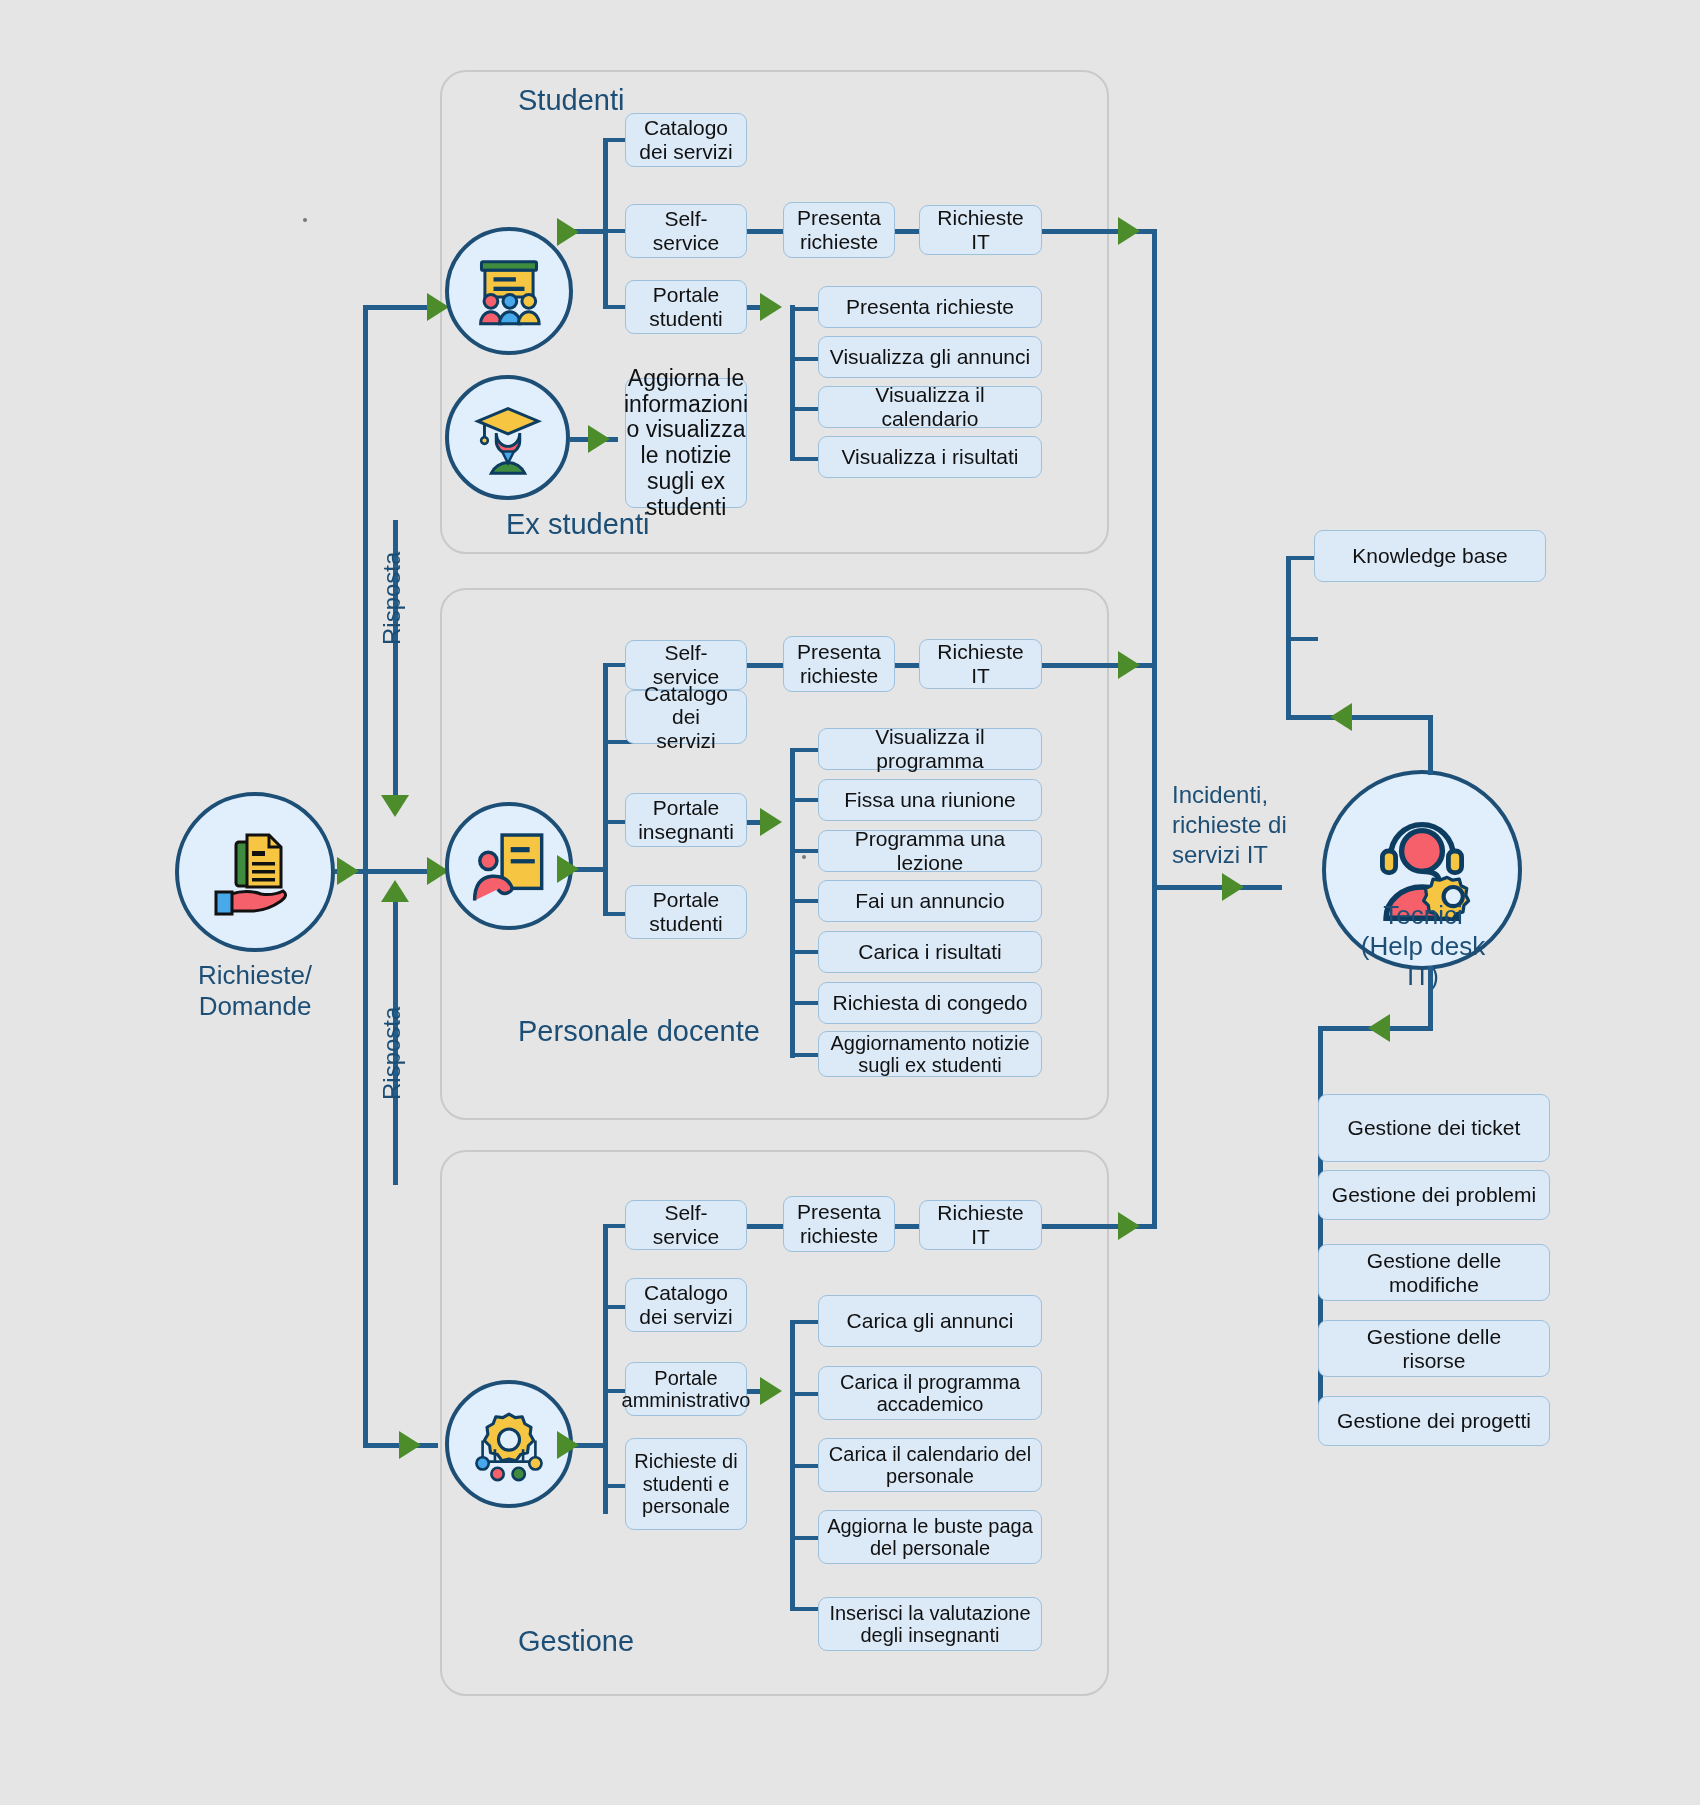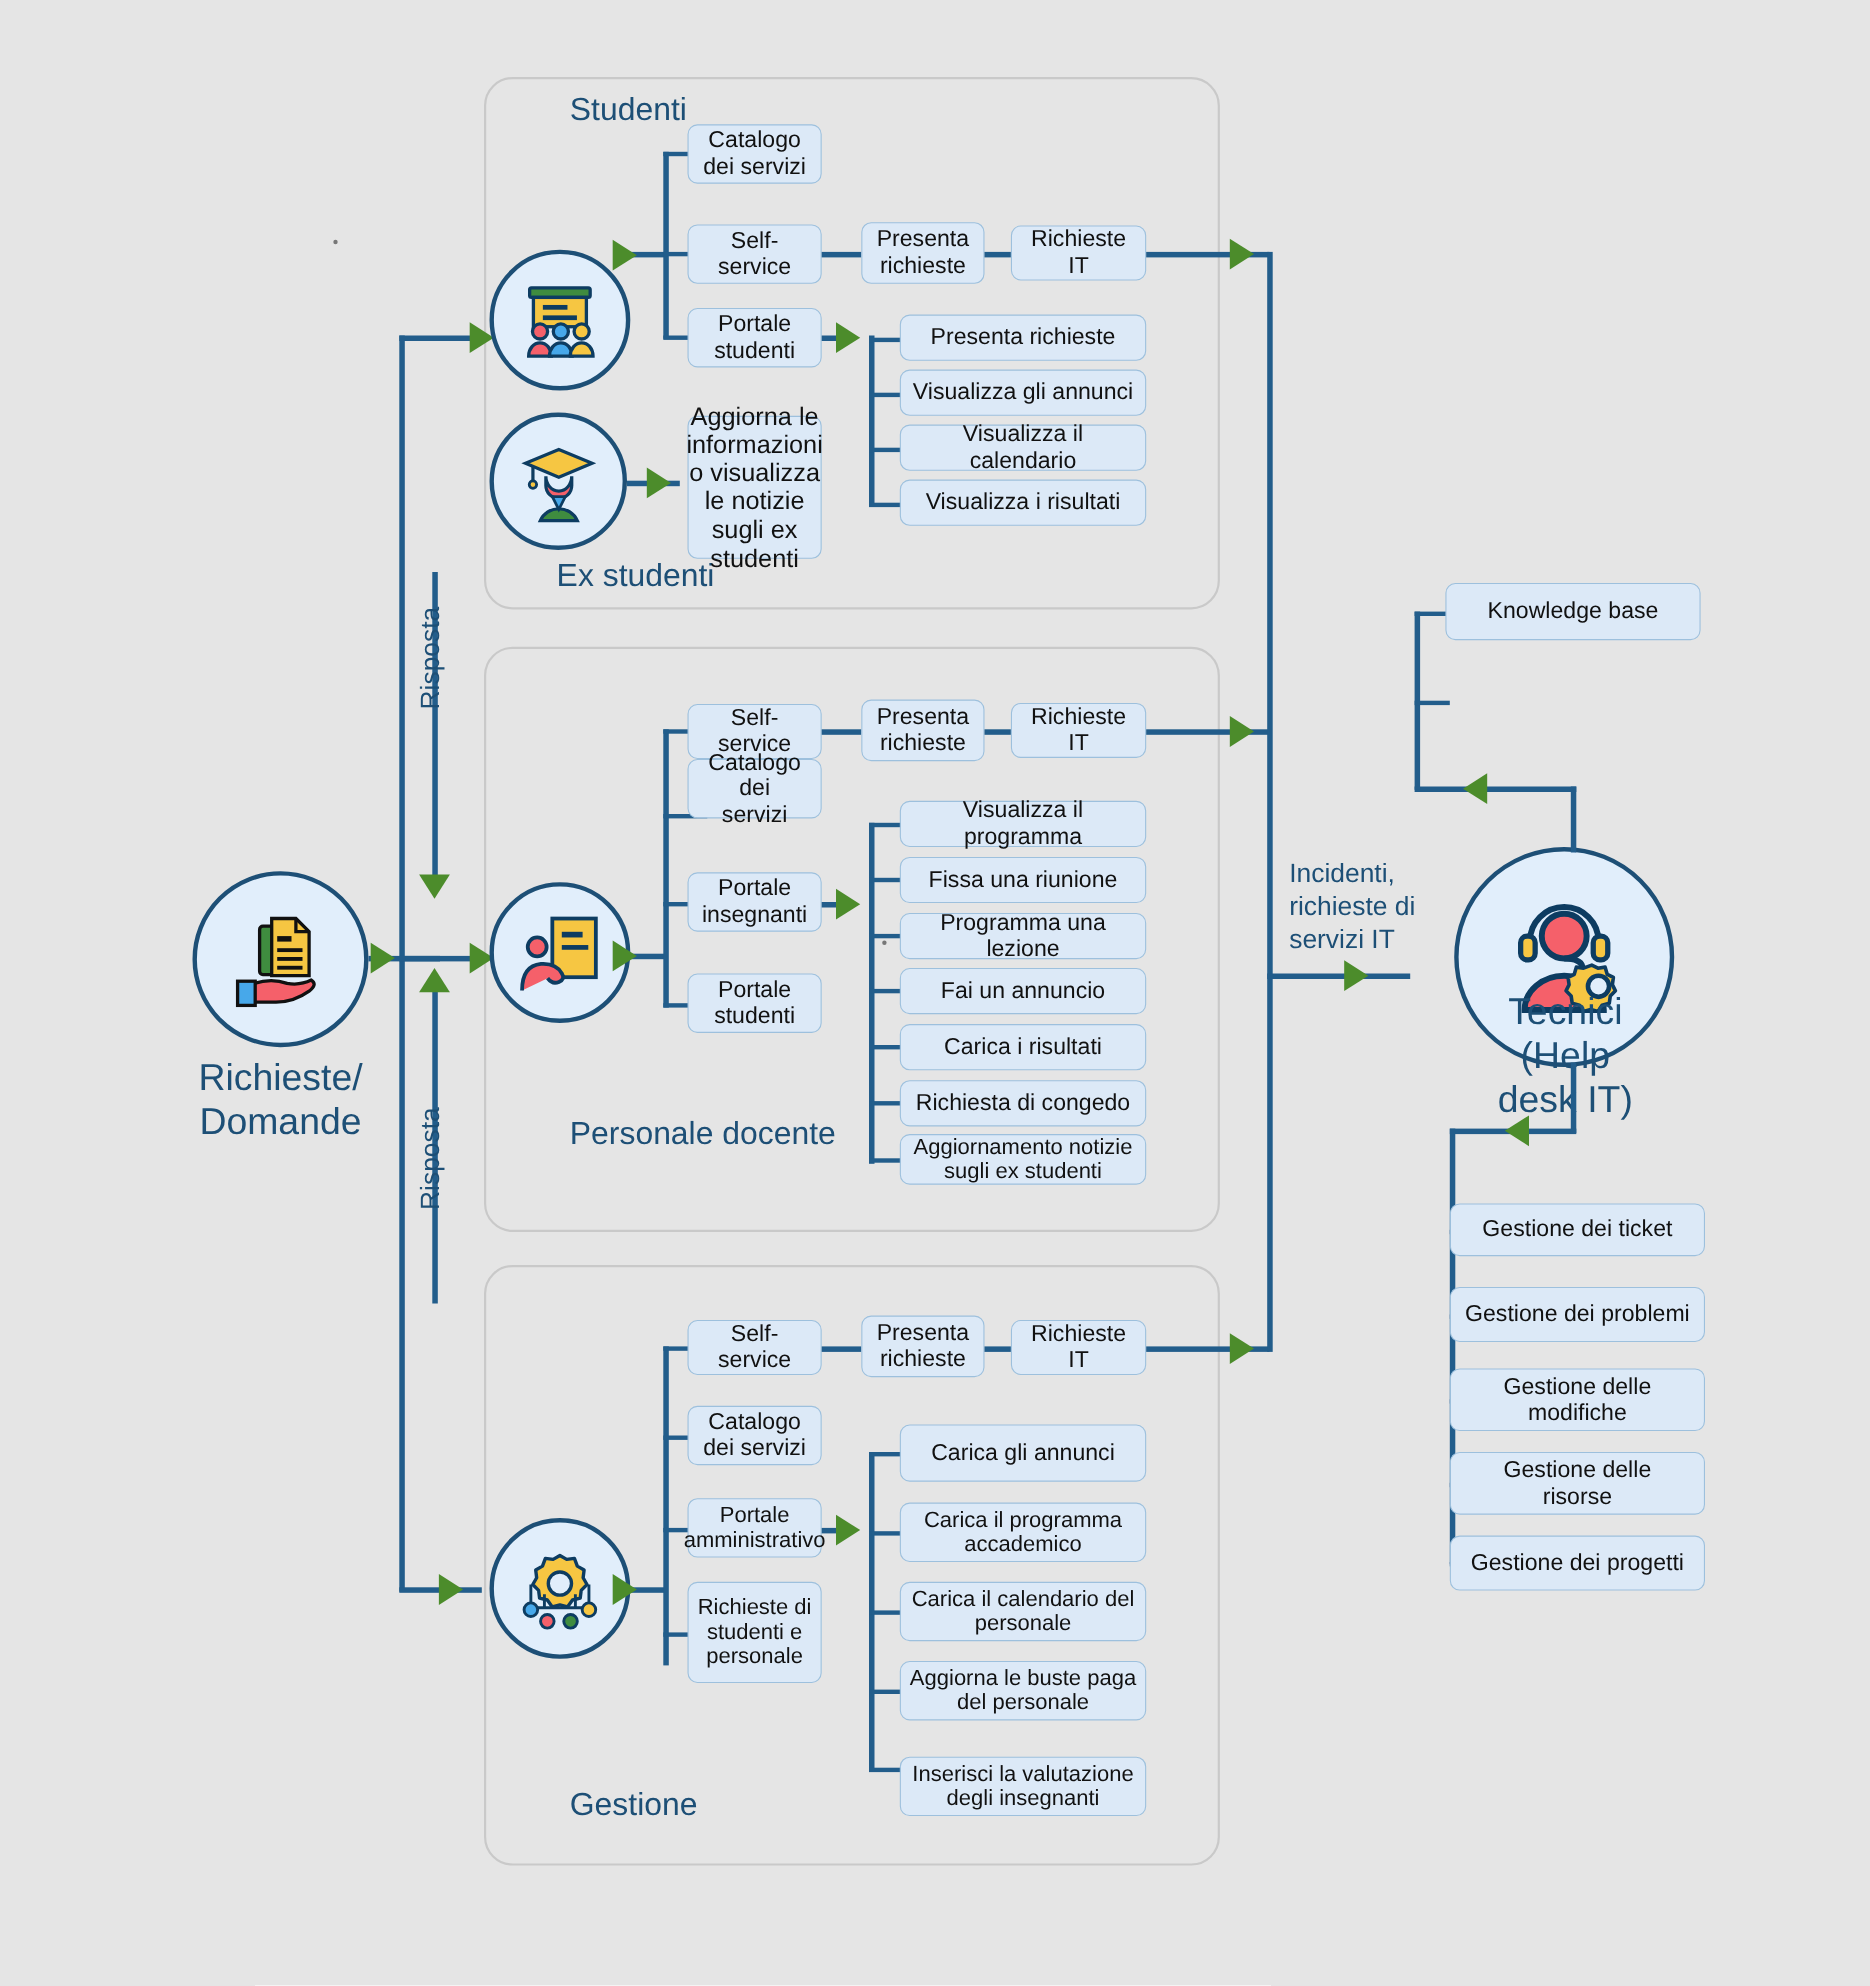--- a/index.html
+++ b/index.html
@@ -46,21 +46,21 @@
     background:#e1eefb;
     border:4px solid #1d4f76;
     box-sizing:border-box;
     display:flex;
     align-items:center;
     justify-content:center;
   }
   .circ-label{
     position:absolute;
     color:#1d4f76;
-    font-size:34px;
+    font-size:26px;
     text-align:center;
     line-height:1.18;
     white-space:pre-line;
   }
 
   
   .ln{position:absolute;background:#225d8b;}
   .ln.h{height:5px;}
   .ln.v{width:5px;}
   .ln.thin{background:#225d8b;}
@@ -357,21 +357,21 @@
   <div class="ln v" style="left:1428px;top:966px;width:5px;height:64px;"></div>
   <div class="ln h" style="left:1318px;top:1026px;width:115px;"></div>
   <div class="arr l" style="left:1368px;top:1014px;"></div>
   <div class="ln v" style="left:1318px;top:1026px;width:5px;height:396px;"></div>
   <div class="ln h thin" style="left:1318px;top:1118px;width:32px;"></div>
   <div class="ln h thin" style="left:1318px;top:1195px;width:32px;"></div>
   <div class="ln h thin" style="left:1318px;top:1272px;width:32px;"></div>
   <div class="ln h thin" style="left:1318px;top:1348px;width:32px;"></div>
   <div class="ln h thin" style="left:1318px;top:1420px;width:32px;"></div>
 
-  <div class="box" style="left:1318px;top:1094px;width:232px;height:48px;">Gestione dei ticket</div>
+  <div class="box" style="left:1318px;top:1094px;width:232px;height:68px;">Gestione dei ticket</div>
   <div class="box" style="left:1318px;top:1170px;width:232px;height:50px;">Gestione dei problemi</div>
   <div class="box" style="left:1318px;top:1244px;width:232px;height:57px;white-space:pre-line;">Gestione delle
 modifiche</div>
   <div class="box" style="left:1318px;top:1320px;width:232px;height:57px;white-space:pre-line;">Gestione delle
 risorse</div>
   <div class="box" style="left:1318px;top:1396px;width:232px;height:50px;">Gestione dei progetti</div>
 
   <div class="dot" style="left:303px;top:218px;"></div>
   <div class="dot" style="left:802px;top:855px;"></div>
 

